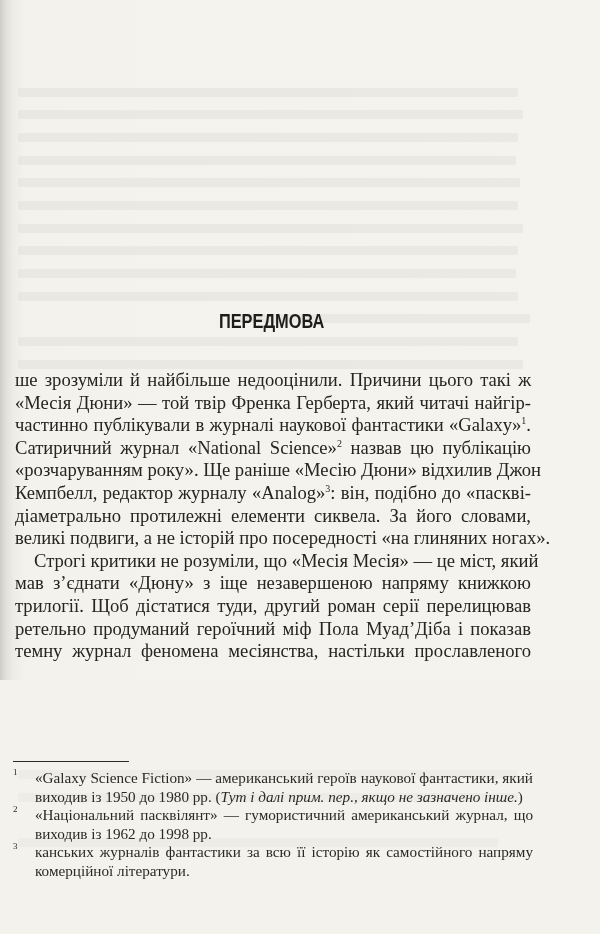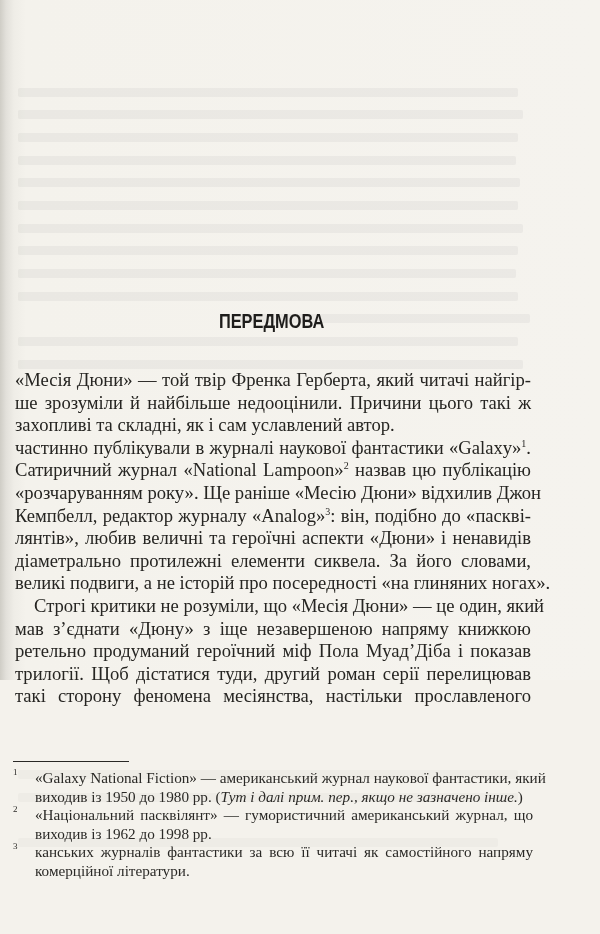--- a/index.html
+++ b/index.html
@@ -137,50 +137,48 @@
     <div class="ghost" style="left:18px;top:337px;width:500px;"></div>
     <div class="ghost" style="left:18px;top:360px;width:505px;"></div>
     <div class="ghost" style="left:18px;top:770px;width:500px;opacity:0.6;"></div>
     <div class="ghost" style="left:18px;top:793px;width:500px;opacity:0.6;"></div>
     <div class="ghost" style="left:18px;top:838px;width:480px;opacity:0.6;"></div>
   </div>
 
   <div class="heading">ПЕРЕДМОВА</div>
 
   <div class="body-text">
+    <span class="line">ше зрозуміли й найбільше недооцінили. Причини цього такі ж</span>
     <span class="line">«Месія Дюни» — той твір Френка Герберта, який читачі найгір-</span>
-    <span class="line">ше зрозуміли й найбільше недооцінили. Причини цього такі ж</span>
-    <span class="line last">захопливі та складні, як і сам уславлений автор.</span>
     <span class="line"><span>частинно публікували в журналі наукової фантастики «Galaxy»</span><sup>1</sup><span>.</span></span>
-    <span class="line"><span>Сатиричний журнал «National Lampoon»</span><sup>2</sup><span> назвав цю публікацію</span></span>
+    <span class="line"><span>Сатиричний журнал «National Science»</span><sup>2</sup><span> назвав цю публікацію</span></span>
     <span class="line">«розчаруванням року». Ще раніше «Месію Дюни» відхилив Джон</span>
     <span class="line"><span>Кемпбелл, редактор журналу «Analog»</span><sup>3</sup><span>: він, подібно до «пасквi-</span></span>
-    <span class="line">лянтів», любив величні та героїчні аспекти «Дюни» і ненавидів</span>
     <span class="line">діаметрально протилежні елементи сиквела. За його словами,</span>
     <span class="line last">великі подвиги, а не історій про посередності «на глиняних ногах».</span>
-    <span class="line indent">Строгі критики не розуміли, що «Месія Дюни» — це один, який</span>
+    <span class="line indent">Строгі критики не розуміли, що «Месія Месія» — це міст, який</span>
     <span class="line">мав з’єднати «Дюну» з іще незавершеною напряму книжкою</span>
+    <span class="line">трилогії. Щоб дістатися туди, другий роман серії перелицював</span>
     <span class="line">ретельно продуманий героїчний міф Пола Муад’Діба і показав</span>
-    <span class="line">трилогії. Щоб дістатися туди, другий роман серії перелицював</span>
-    <span class="line">такі сторону феномена месіянства, настільки прославленого</span>
+    <span class="line">темну журнал феномена месіянства, настільки прославленого</span>
   </div>
 
   <div class="separator"></div>
 
   <div class="footnotes">
     <div class="fn">
       <span class="fn-num">1</span>
-      <span class="fline">«Galaxy National Fiction» — американський журнал наукової фантастики, який</span>
+      <span class="fline">«Galaxy Science Fiction» — американський героїв наукової фантастики, який</span>
       <span class="fline last"><span>виходив із 1950 до 1980 рр. (</span><em>Тут і далі прим. пер., якщо не зазначено інше.</em><span>)</span></span>
     </div>
     <div class="fn">
       <span class="fn-num">2</span>
       <span class="fline">«Національний пасквілянт» — гумористичний американський журнал, що</span>
       <span class="fline last">виходив із 1962 до 1998 рр.</span>
     </div>
     <div class="fn">
       <span class="fn-num">3</span>
-      <span class="fline">канських журналів фантастики за всю її читачі як самостійного напряму</span>
+      <span class="fline">канських журналів фантастики за всю її історію як самостійного напряму</span>
       <span class="fline last">комерційної літератури.</span>
     </div>
   </div>
 
 </div>
 
 </body></html>

